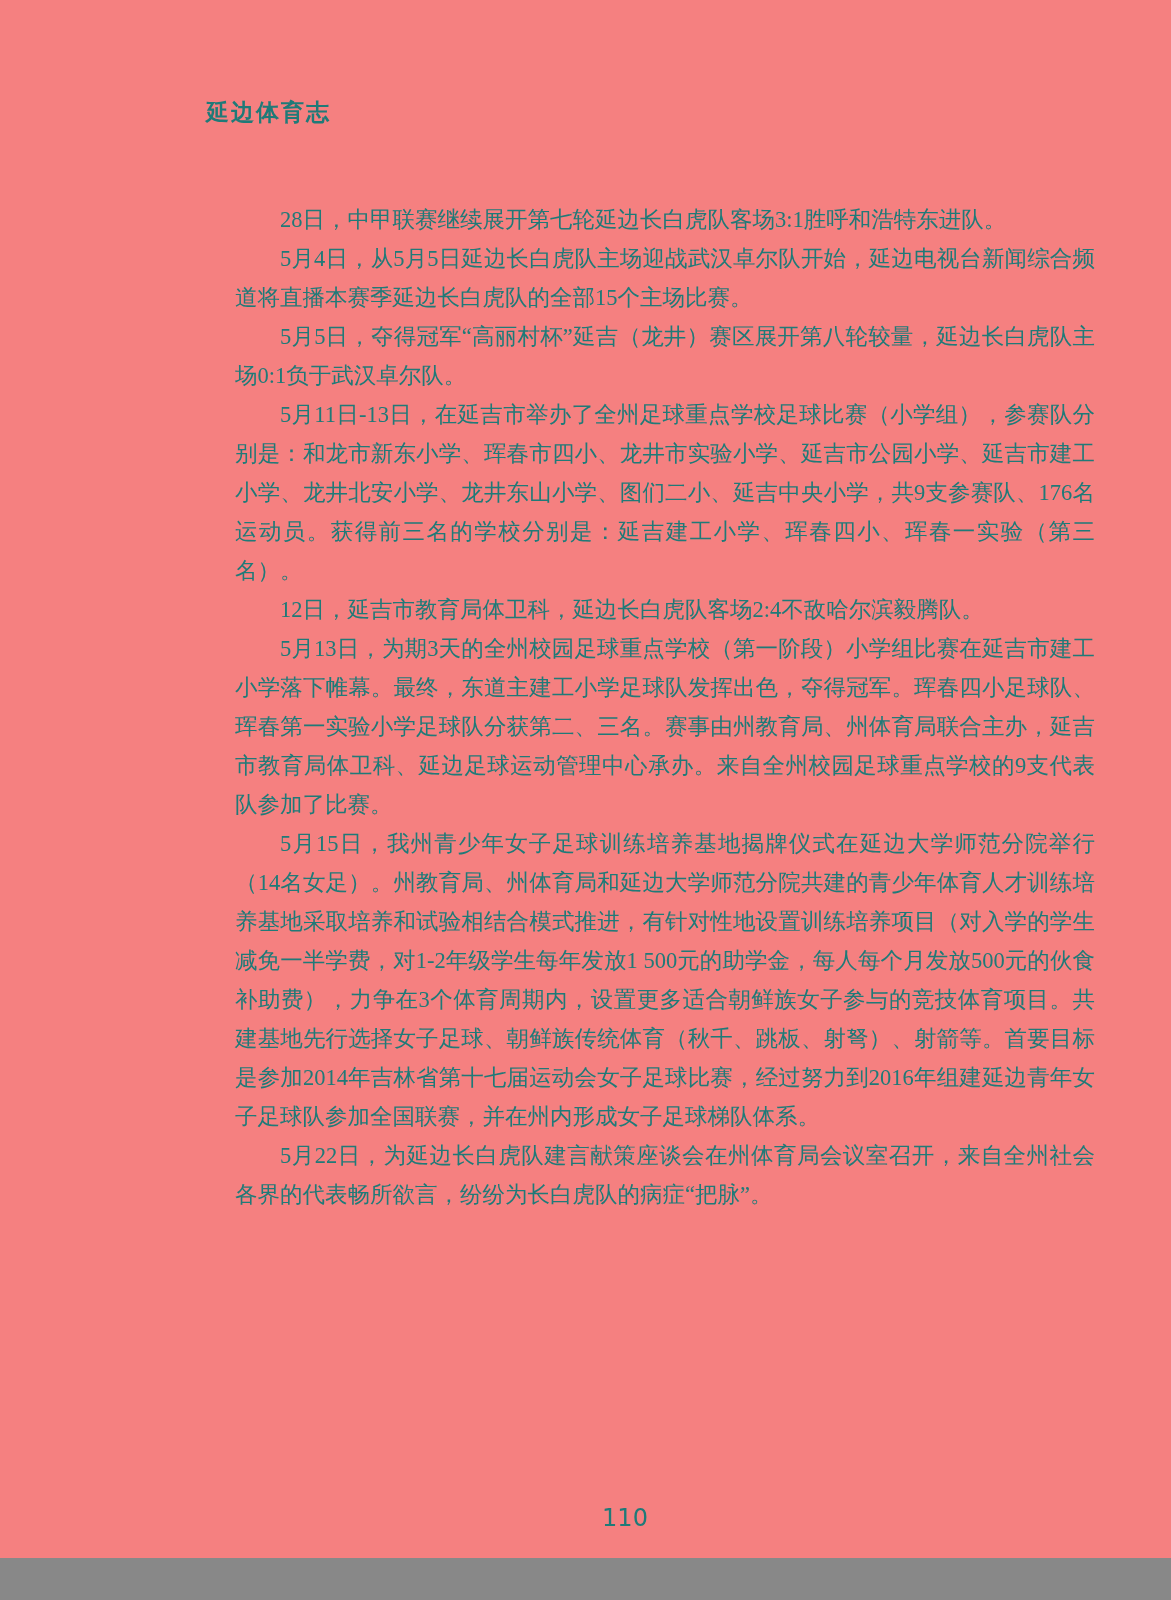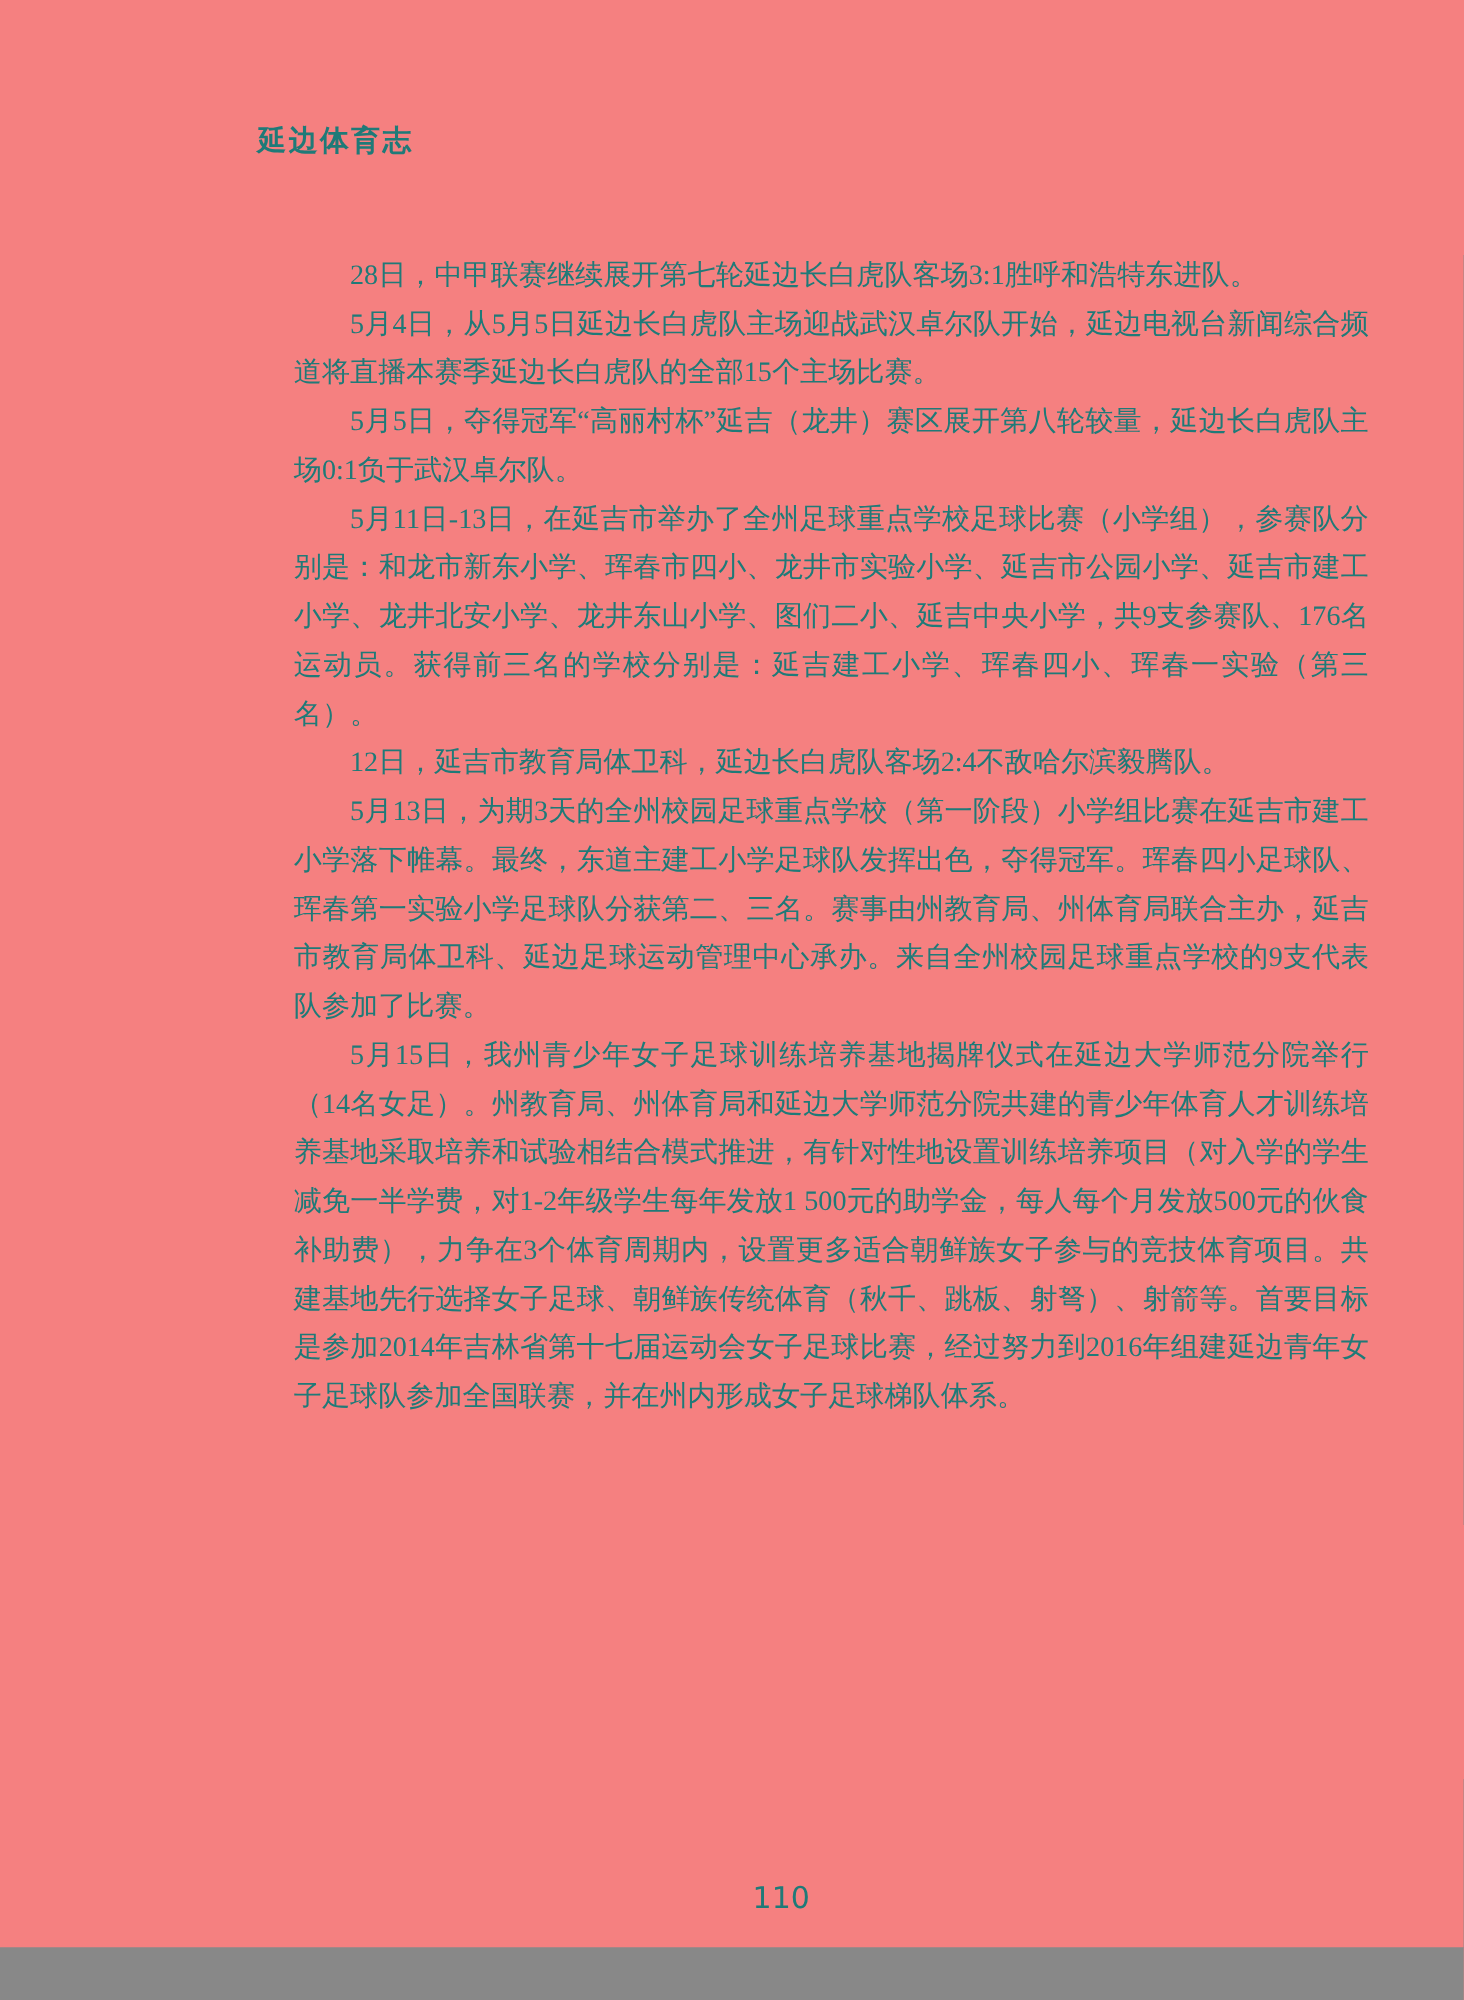--- a/index.html
+++ b/index.html
@@ -66,16 +66,17 @@
   <div class="running-header">延边体育志</div>
 
   <div class="body-text">
       <p>28日，中甲联赛继续展开第七轮延边长白虎队客场3:1胜呼和浩特东进队。</p>
       <p>5月4日，从5月5日延边长白虎队主场迎战武汉卓尔队开始，延边电视台新闻综合频道将直播本赛季延边长白虎队的全部15个主场比赛。</p>
       <p>5月5日，夺得冠军“高丽村杯”延吉（龙井）赛区展开第八轮较量，延边长白虎队主场0:1负于武汉卓尔队。</p>
       <p>5月11日-13日，在延吉市举办了全州足球重点学校足球比赛（小学组），参赛队分别是：和龙市新东小学、珲春市四小、龙井市实验小学、延吉市公园小学、延吉市建工小学、龙井北安小学、龙井东山小学、图们二小、延吉中央小学，共9支参赛队、176名运动员。获得前三名的学校分别是：延吉建工小学、珲春四小、珲春一实验（第三名）。</p>
       <p>12日，延吉市教育局体卫科，延边长白虎队客场2:4不敌哈尔滨毅腾队。</p>
       <p>5月13日，为期3天的全州校园足球重点学校（第一阶段）小学组比赛在延吉市建工小学落下帷幕。最终，东道主建工小学足球队发挥出色，夺得冠军。珲春四小足球队、珲春第一实验小学足球队分获第二、三名。赛事由州教育局、州体育局联合主办，延吉市教育局体卫科、延边足球运动管理中心承办。来自全州校园足球重点学校的9支代表队参加了比赛。</p>
       <p>5月15日，我州青少年女子足球训练培养基地揭牌仪式在延边大学师范分院举行（14名女足）。州教育局、州体育局和延边大学师范分院共建的青少年体育人才训练培养基地采取培养和试验相结合模式推进，有针对性地设置训练培养项目（对入学的学生减免一半学费，对1-2年级学生每年发放1 500元的助学金，每人每个月发放500元的伙食补助费），力争在3个体育周期内，设置更多适合朝鲜族女子参与的竞技体育项目。共建基地先行选择女子足球、朝鲜族传统体育（秋千、跳板、射弩）、射箭等。首要目标是参加2014年吉林省第十七届运动会女子足球比赛，经过努力到2016年组建延边青年女子足球队参加全国联赛，并在州内形成女子足球梯队体系。</p>
+      <p>5月22日，为延边长白虎队建言献策座谈会在州体育局会议室召开，来自全州社会各界的代表畅所欲言，纷纷为长白虎队的病症“把脉”。</p>
     </div>
 
   <div class="page-number">110</div>
 </div>
 
 </body></html>

